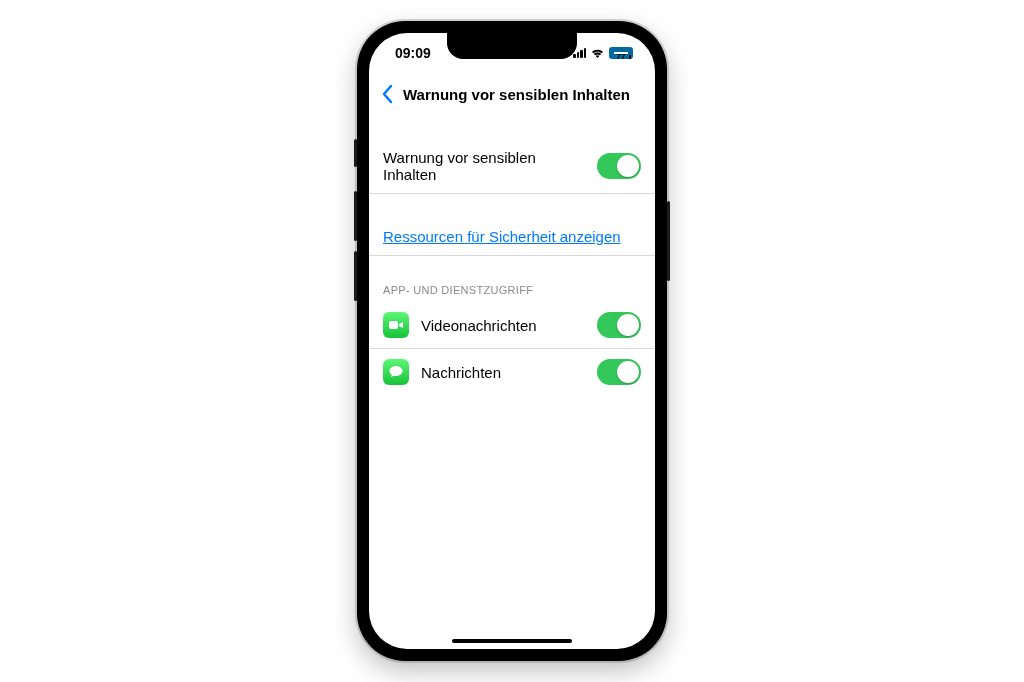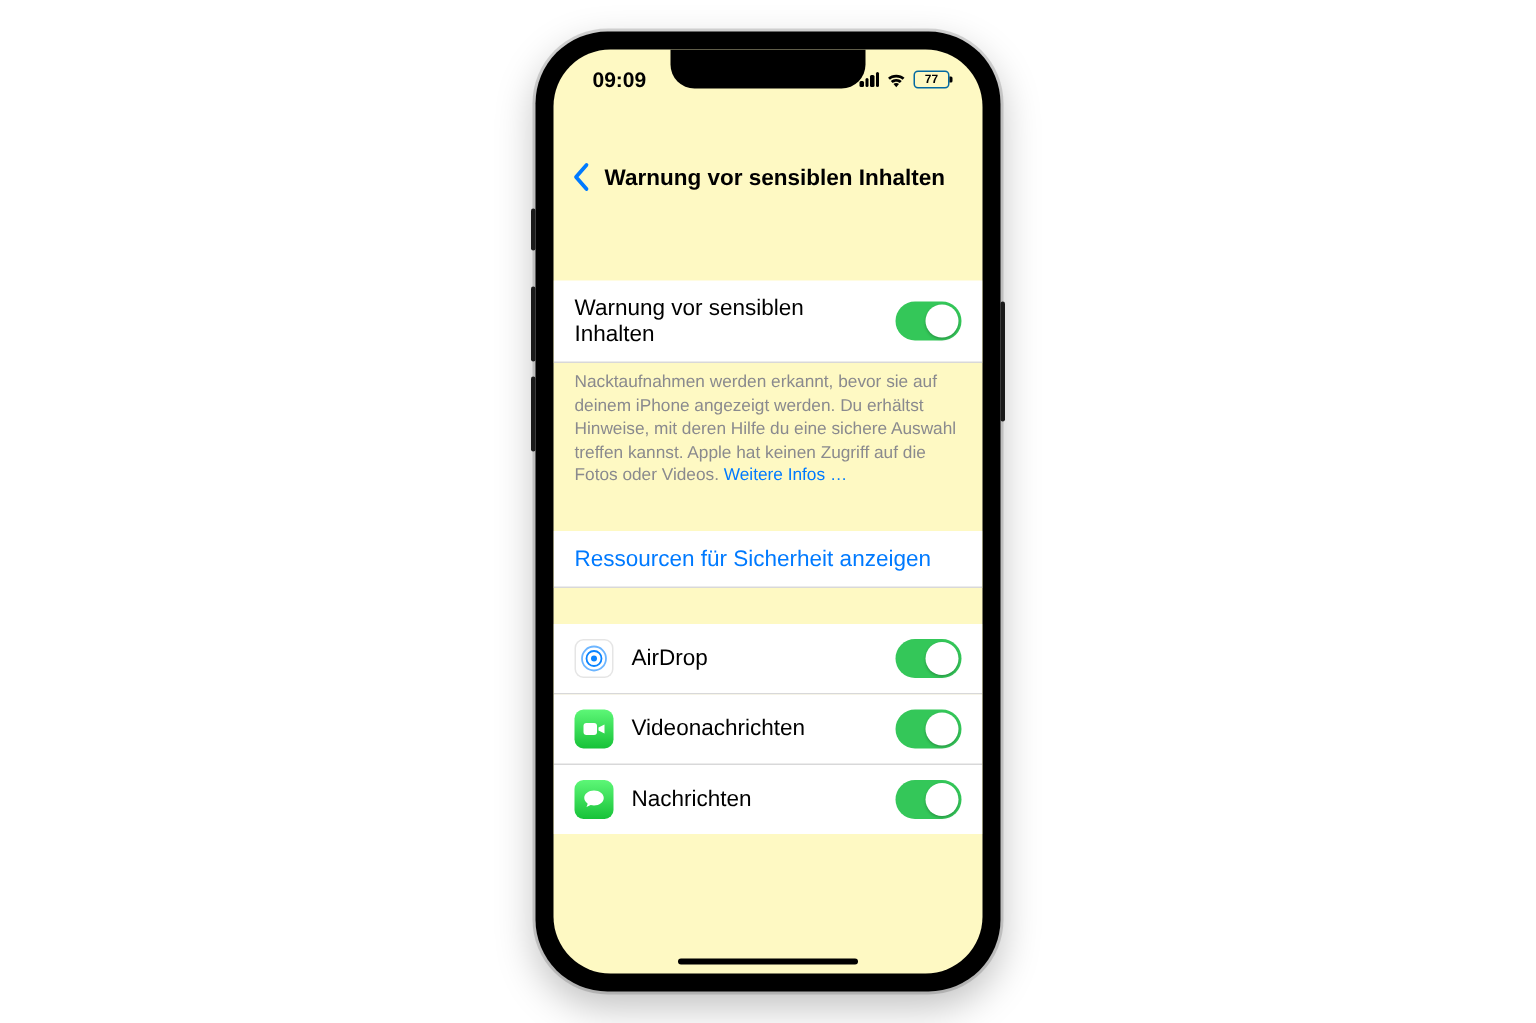--- a/index.html
+++ b/index.html
@@ -28,27 +28,26 @@
     border-radius: 2px;
   }
   .btn-left1 { left: -3px; top: 118px; width: 3px; height: 28px; }
   .btn-left2 { left: -3px; top: 170px; width: 3px; height: 50px; }
   .btn-left3 { left: -3px; top: 230px; width: 3px; height: 50px; }
   .btn-right { right: -3px; top: 180px; width: 3px; height: 80px; }
 
   .screen {
     width: 100%;
     height: 100%;
-    background: #fef9c3;
+    background: #ffffff;
     border-radius: 38px;
     overflow: hidden;
     position: relative;
     display: flex;
     flex-direction: column;
-    gap: 24px;
   }
   
   .notch {
     position: absolute;
     top: 0;
     left: 50%;
     transform: translateX(-50%);
     width: 130px;
     height: 26px;
     background: #000;
@@ -73,21 +72,21 @@
   .signal span {
     width: 2.5px; background: #000; border-radius: 1px; display: block;
   }
   .signal span:nth-child(1){height:4px}
   .signal span:nth-child(2){height:6px}
   .signal span:nth-child(3){height:8px}
   .signal span:nth-child(4){height:10px}
   .wifi-icon { width: 15px; height: 11px; }
   .battery {
     width: 24px; height: 12px;
-    border: 1px solid #0369a1; border-radius: 3px;
+    border: 5px solid #0369a1; border-radius: 3px;
     position: relative; display:flex; align-items:flex-start; justify-content:center;
     font-size: 8px; font-weight: 700;
   }
   .battery::after {
     content:""; position:absolute; right:-3px; top:3px;
     width:2px; height:4px; background:#000; border-radius:0 1px 1px 0;
   }
 
   
   .nav-header {
@@ -114,21 +113,21 @@
   .cell {
     background: #fff;
     padding: 10px 14px;
     display: flex;
     align-items: center;
     gap: 12px;
     border-bottom: .5px solid rgba(60,60,67,.2);
   }
   .cell:last-child { border-bottom: none; }
   .cell-label { flex:1; font-size: 15px; color:#000; }
-  .cell-label.link { color:#007aff; }
+  .cell-label.link { color:#007aff;text-decoration:underline; }
 
   .section-space { height: 24px; }
   .section-header {
     padding: 4px 14px 6px;
     font-size: 11px;
     letter-spacing: .3px;
     color: #8a8a8e;
     text-transform: uppercase;
   }
   .section-footer {
@@ -214,45 +213,30 @@
 
     <div class="content">
 
       <div class="section-space"></div>
       <div class="cell">
         <span class="cell-label">Warnung vor sensiblen Inhalten</span>
         <span class="toggle on">
             <span class="knob"></span>
           </span>
       </div>
-      <div class="section-footer">
-        <span>Nacktaufnahmen werden erkannt, bevor sie auf deinem iPhone angezeigt werden. Du erhältst Hinweise, mit deren Hilfe du eine sichere Auswahl treffen kannst. Apple hat keinen Zugriff auf die Fotos oder Videos. </span><a>Weitere Infos …</a>
-      </div>
 
       <div class="section-space"></div>
       <div class="cell">
         <span class="cell-label link">Ressourcen für Sicherheit anzeigen</span>
       </div>
 
       <div class="section-space"></div>
+      <div class="section-header">App- und Dienstzugriff</div>
       <div>
 
-        <div class="cell">
-          <span class="app-icon" style="background:#fff;border:.5px solid rgba(0,0,0,.1);">
-            <svg width="20" height="20" viewBox="0 0 20 20">
-                <circle cx="10" cy="10" r="2" fill="#0a84ff"></circle>
-                <circle cx="10" cy="10" r="5" fill="none" stroke="#0a84ff" stroke-width="1.2"></circle>
-                <circle cx="10" cy="10" r="8" fill="none" stroke="#0a84ff" stroke-width="1.2" opacity=".6"></circle>
-              </svg>
-          </span>
-          <span class="cell-label">AirDrop</span>
-          <span class="toggle on">
-              <span class="knob"></span>
-            </span>
-        </div>
 
 
         <div class="cell">
           <span class="app-icon" style="background:linear-gradient(#5df777,#17c238);">
             <svg width="18" height="18" viewBox="0 0 18 18">
                 <rect x="2" y="5" width="9" height="8" rx="2" fill="#fff"></rect>
                 <path d="M12 8l4-2v6l-4-2z" fill="#fff"></path>
               </svg>
           </span>
           <span class="cell-label">Videonachrichten</span>

